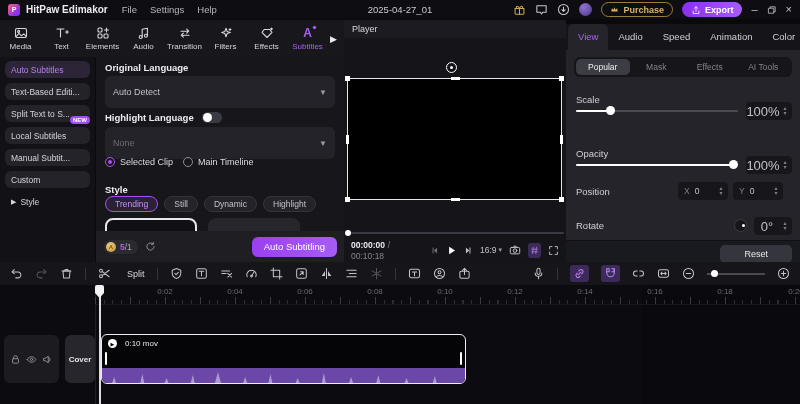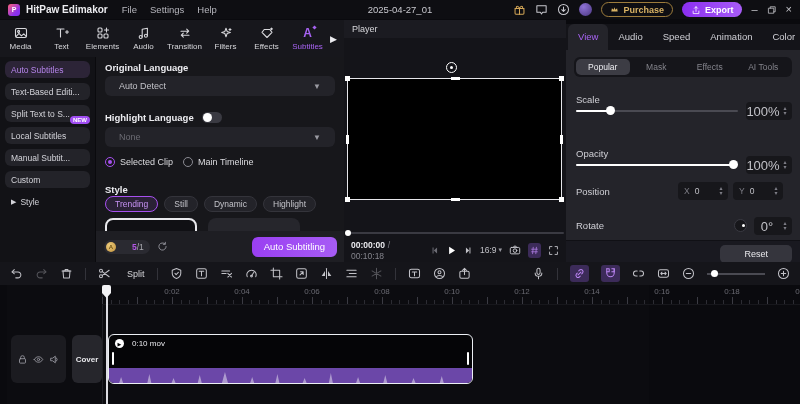--- a/index.html
+++ b/index.html
@@ -34,36 +34,36 @@
   #sidebar{left:0;top:57px;width:95px;height:205px;background:#121216;padding-top:4px;}
   .sbitem{position:relative;margin:0 5px 5px 5px;height:17px;background:#232329;border-radius:6px;display:flex;align-items:center;padding:0 6px;color:#d4d4da;font-size:8.5px;white-space:nowrap;overflow:hidden;}
   .sbitem.active{background:#2c2437;color:#b584ea;}
   .sbitem.plain{background:transparent;overflow:visible;}
   .newbadge{position:absolute;right:5px;top:59px;background:#a04df2;color:#fff;font-size:6px;font-weight:bold;border-radius:4px;padding:1px 3px;line-height:1;z-index:3;}
   .tri{color:#d4d4da;font-size:7px;margin-right:4px;}
 
   
   #subpanel{left:95px;top:57px;width:249px;height:205px;background:#17171b;border-left:1px solid #0a0a0d;}
   .seclbl{position:absolute;left:9px;font-weight:bold;color:#ececf0;font-size:9.5px;}
-  .dd{position:absolute;left:9px;width:230px;height:20px;background:#232329;border-radius:6px;display:flex;align-items:center;padding:0 14px;font-size:9px;color:#c2c2c8;}
+  .dd{position:absolute;left:9px;width:230px;height:32px;background:#232329;border-radius:6px;display:flex;align-items:center;padding:0 8px;font-size:9px;color:#c2c2c8;}
   .dd .caret{margin-left:auto;color:#9a9aa2;font-size:8px;}
   .toggle{width:20px;height:11px;border-radius:6px;background:#3a3a42;position:relative;display:inline-block;margin-left:8px;}
   .toggle .knob{position:absolute;left:1px;top:1px;width:9px;height:9px;border-radius:50%;background:#fff;}
   .radio-row{position:absolute;left:9px;top:100px;display:flex;align-items:center;gap:10px;}
   .radio{display:flex;align-items:center;gap:5px;font-size:9px;color:#dcdce0;}
   .rdot{width:10px;height:10px;border-radius:50%;border:1.5px solid #8a8a92;position:relative;}
   .radio.sel .rdot{border-color:#a750f0;}
   .radio.sel .rdot::after{content:"";position:absolute;left:2px;top:2px;width:4px;height:4px;border-radius:50%;background:#a750f0;}
   .chips{position:absolute;left:9px;top:139px;display:flex;gap:6px;}
   .chip{height:16px;border-radius:9px;padding:0 9px;display:flex;align-items:center;font-size:8.5px;background:#232329;border:1px solid #34343b;color:#c2c2c8;}
   .chip.active{background:#2a2136;border-color:#a750f0;color:#c792f5;}
   .card1{left:9px;top:161px;width:92px;height:34px;border:2px solid #e8e8ec;border-radius:8px;background:#101014;}
   .card2{left:112px;top:161px;width:92px;height:34px;border-radius:8px;background:#26262c;}
   #subfooter{left:0;bottom:0;width:249px;height:31px;background:#1e1e23;display:flex;align-items:center;padding:0 8px;position:absolute;}
-  .coinpill{height:14px;background:#2a2a31;border-radius:8px;display:flex;align-items:center;gap:16px;padding:0 6px 0 2px;}
+  .coinpill{height:14px;background:#2a2a31;border-radius:8px;display:flex;align-items:center;gap:4px;padding:0 6px 0 2px;}
   .coin{width:10px;height:10px;border-radius:50%;background:radial-gradient(circle at 35% 35%,#eccb7c,#c2913b);color:#6e5112;font-size:6px;font-weight:bold;display:flex;align-items:center;justify-content:center;}
   .cr-used{color:#b558e8;font-weight:bold;font-size:8.5px;}
   .cr-total{color:#a9a9b0;font-size:8.5px;}
   .btn-autosub{margin-left:auto;height:20px;border-radius:6px;background:linear-gradient(90deg,#9a3ff2,#a75cf5);color:#fff;font-size:9.5px;display:flex;align-items:center;padding:0 12px;}
 
   
   #playerpanel{left:344px;top:20px;width:222px;height:242px;background:#141419;}
   #playerhdr{left:0;top:0;width:222px;height:18px;background:#1b1b21;display:flex;align-items:center;padding:0 8px;color:#d6d6da;font-size:9px;position:absolute;}
   .vbox{position:absolute;left:3px;top:58px;width:215px;height:122px;background:#000;border:1px solid #e6e6ea;}
   .h-sq{position:absolute;width:5px;height:5px;background:#fff;}
@@ -108,21 +108,21 @@
   .ti{color:#c2c2c8;display:inline-flex;align-items:center;gap:16px;}
   .ti.dim{color:#55555b;}
   .tsep{width:1px;height:12px;background:#33333a;}
   .ti.actpill{background:#3c2b59;border-radius:3px;padding:2px 3px;color:#bb85f2;}
   .splitlbl{font-size:9px;color:#d6d6da;}
   .zslider{width:58px;height:9px;position:relative;}
   .zslider .ln{position:absolute;left:0;right:0;top:4px;height:1.5px;background:#4a4a52;}
   .zslider .kn{position:absolute;left:4px;top:1px;width:7px;height:7px;border-radius:50%;background:#fff;}
 
   
-  #timeline{left:7px;top:285px;width:642px;height:119px;background:#0c0c10;}
+  #timeline{left:0;top:285px;width:642px;height:119px;background:#0c0c10;}
   #ruler{position:absolute;left:95px;top:0;width:705px;height:20px;overflow:hidden;border-bottom:1px solid #17171c;
     background:
       repeating-linear-gradient(to right, #3b3b43 0 1px, transparent 1px 35px) left bottom/100% 7px no-repeat,
       repeating-linear-gradient(to right, #2c2c33 0 1px, transparent 1px 8.75px) left bottom/100% 4px no-repeat;}
   .rlabel{position:absolute;top:2px;transform:translateX(-50%);font-size:8px;color:#6a6a72;}
   #vline{position:absolute;left:95px;top:0;width:1px;height:119px;background:#1f1f25;}
   .playhead{position:absolute;left:99px;top:0;width:1.5px;height:119px;background:#dcdce2;}
   .phflag{position:absolute;left:95px;top:0;width:9px;height:13px;background:#f2f2f5;border-radius:2px 2px 0 0;clip-path:polygon(0 0,100% 0,100% 62%,50% 100%,0 62%);}
   .trackhdr{position:absolute;left:4px;top:50px;width:55px;height:48px;background:#1b1b20;border-radius:6px;display:flex;align-items:center;justify-content:center;gap:5px;color:#9a9aa2;}
   .coverbtn{position:absolute;left:65px;top:50px;width:30px;height:48px;background:#26262c;border-radius:6px;display:flex;align-items:center;justify-content:center;color:#e6e6ea;font-size:8px;font-weight:bold;}

